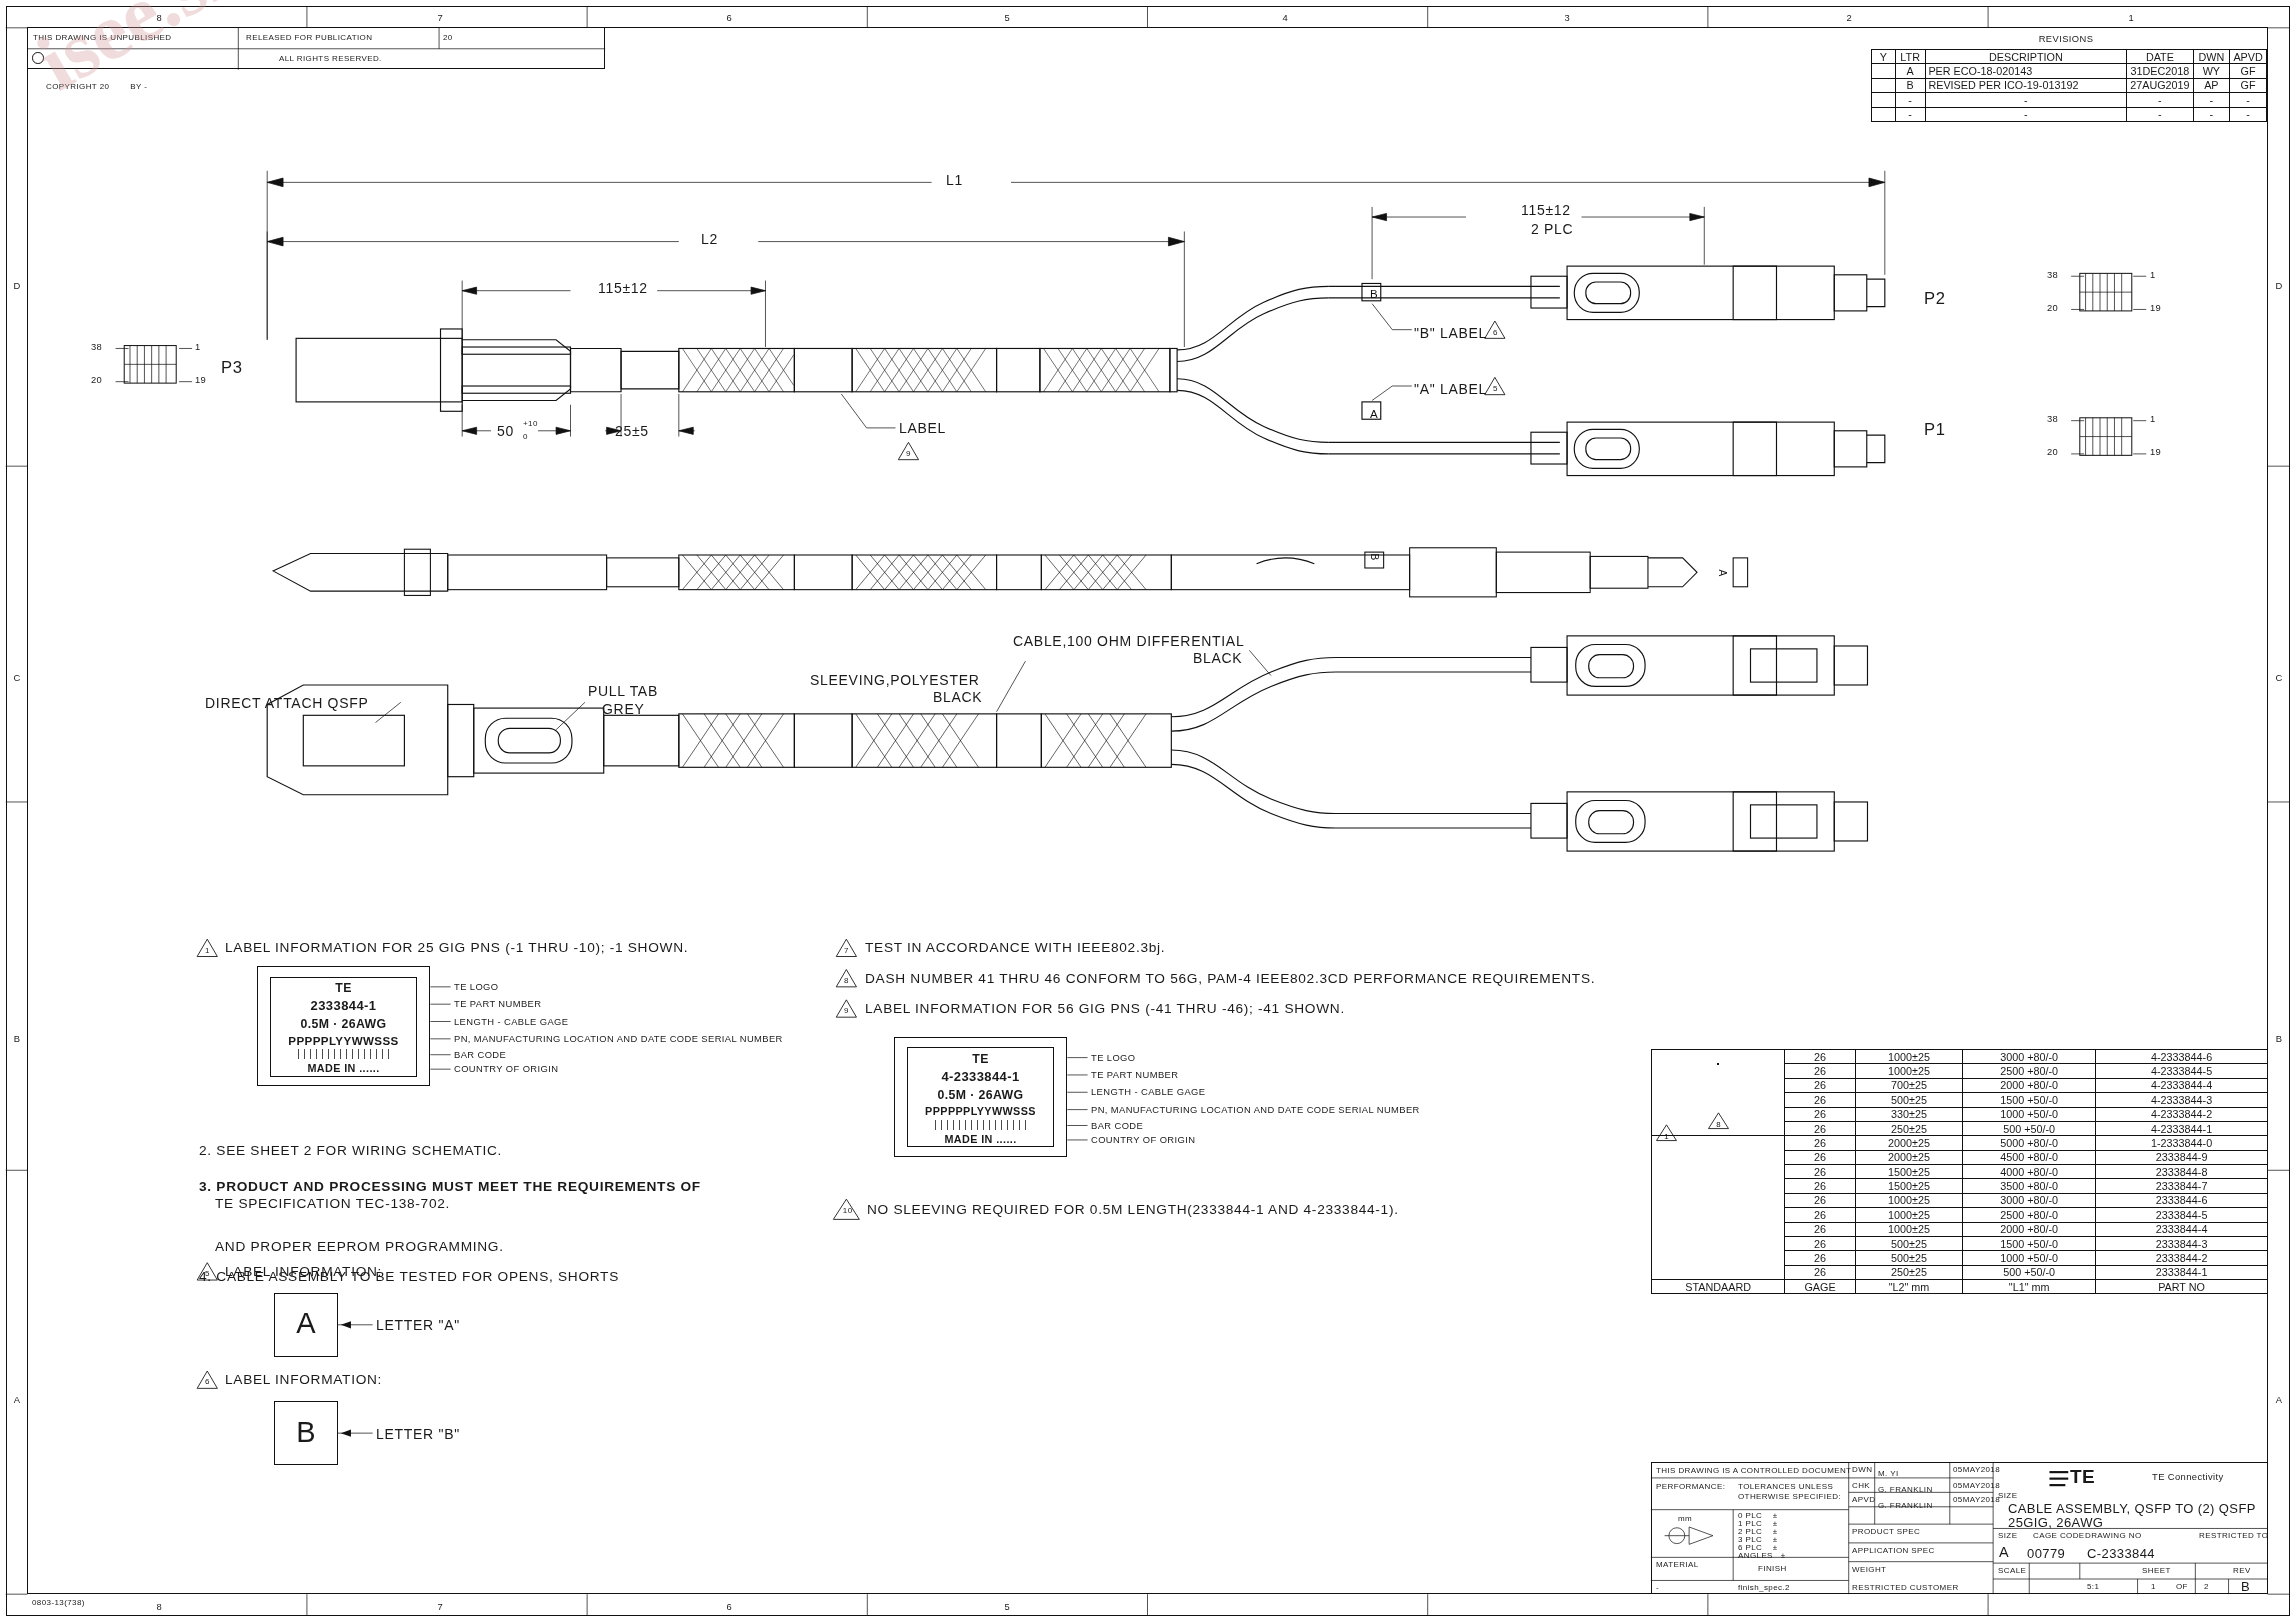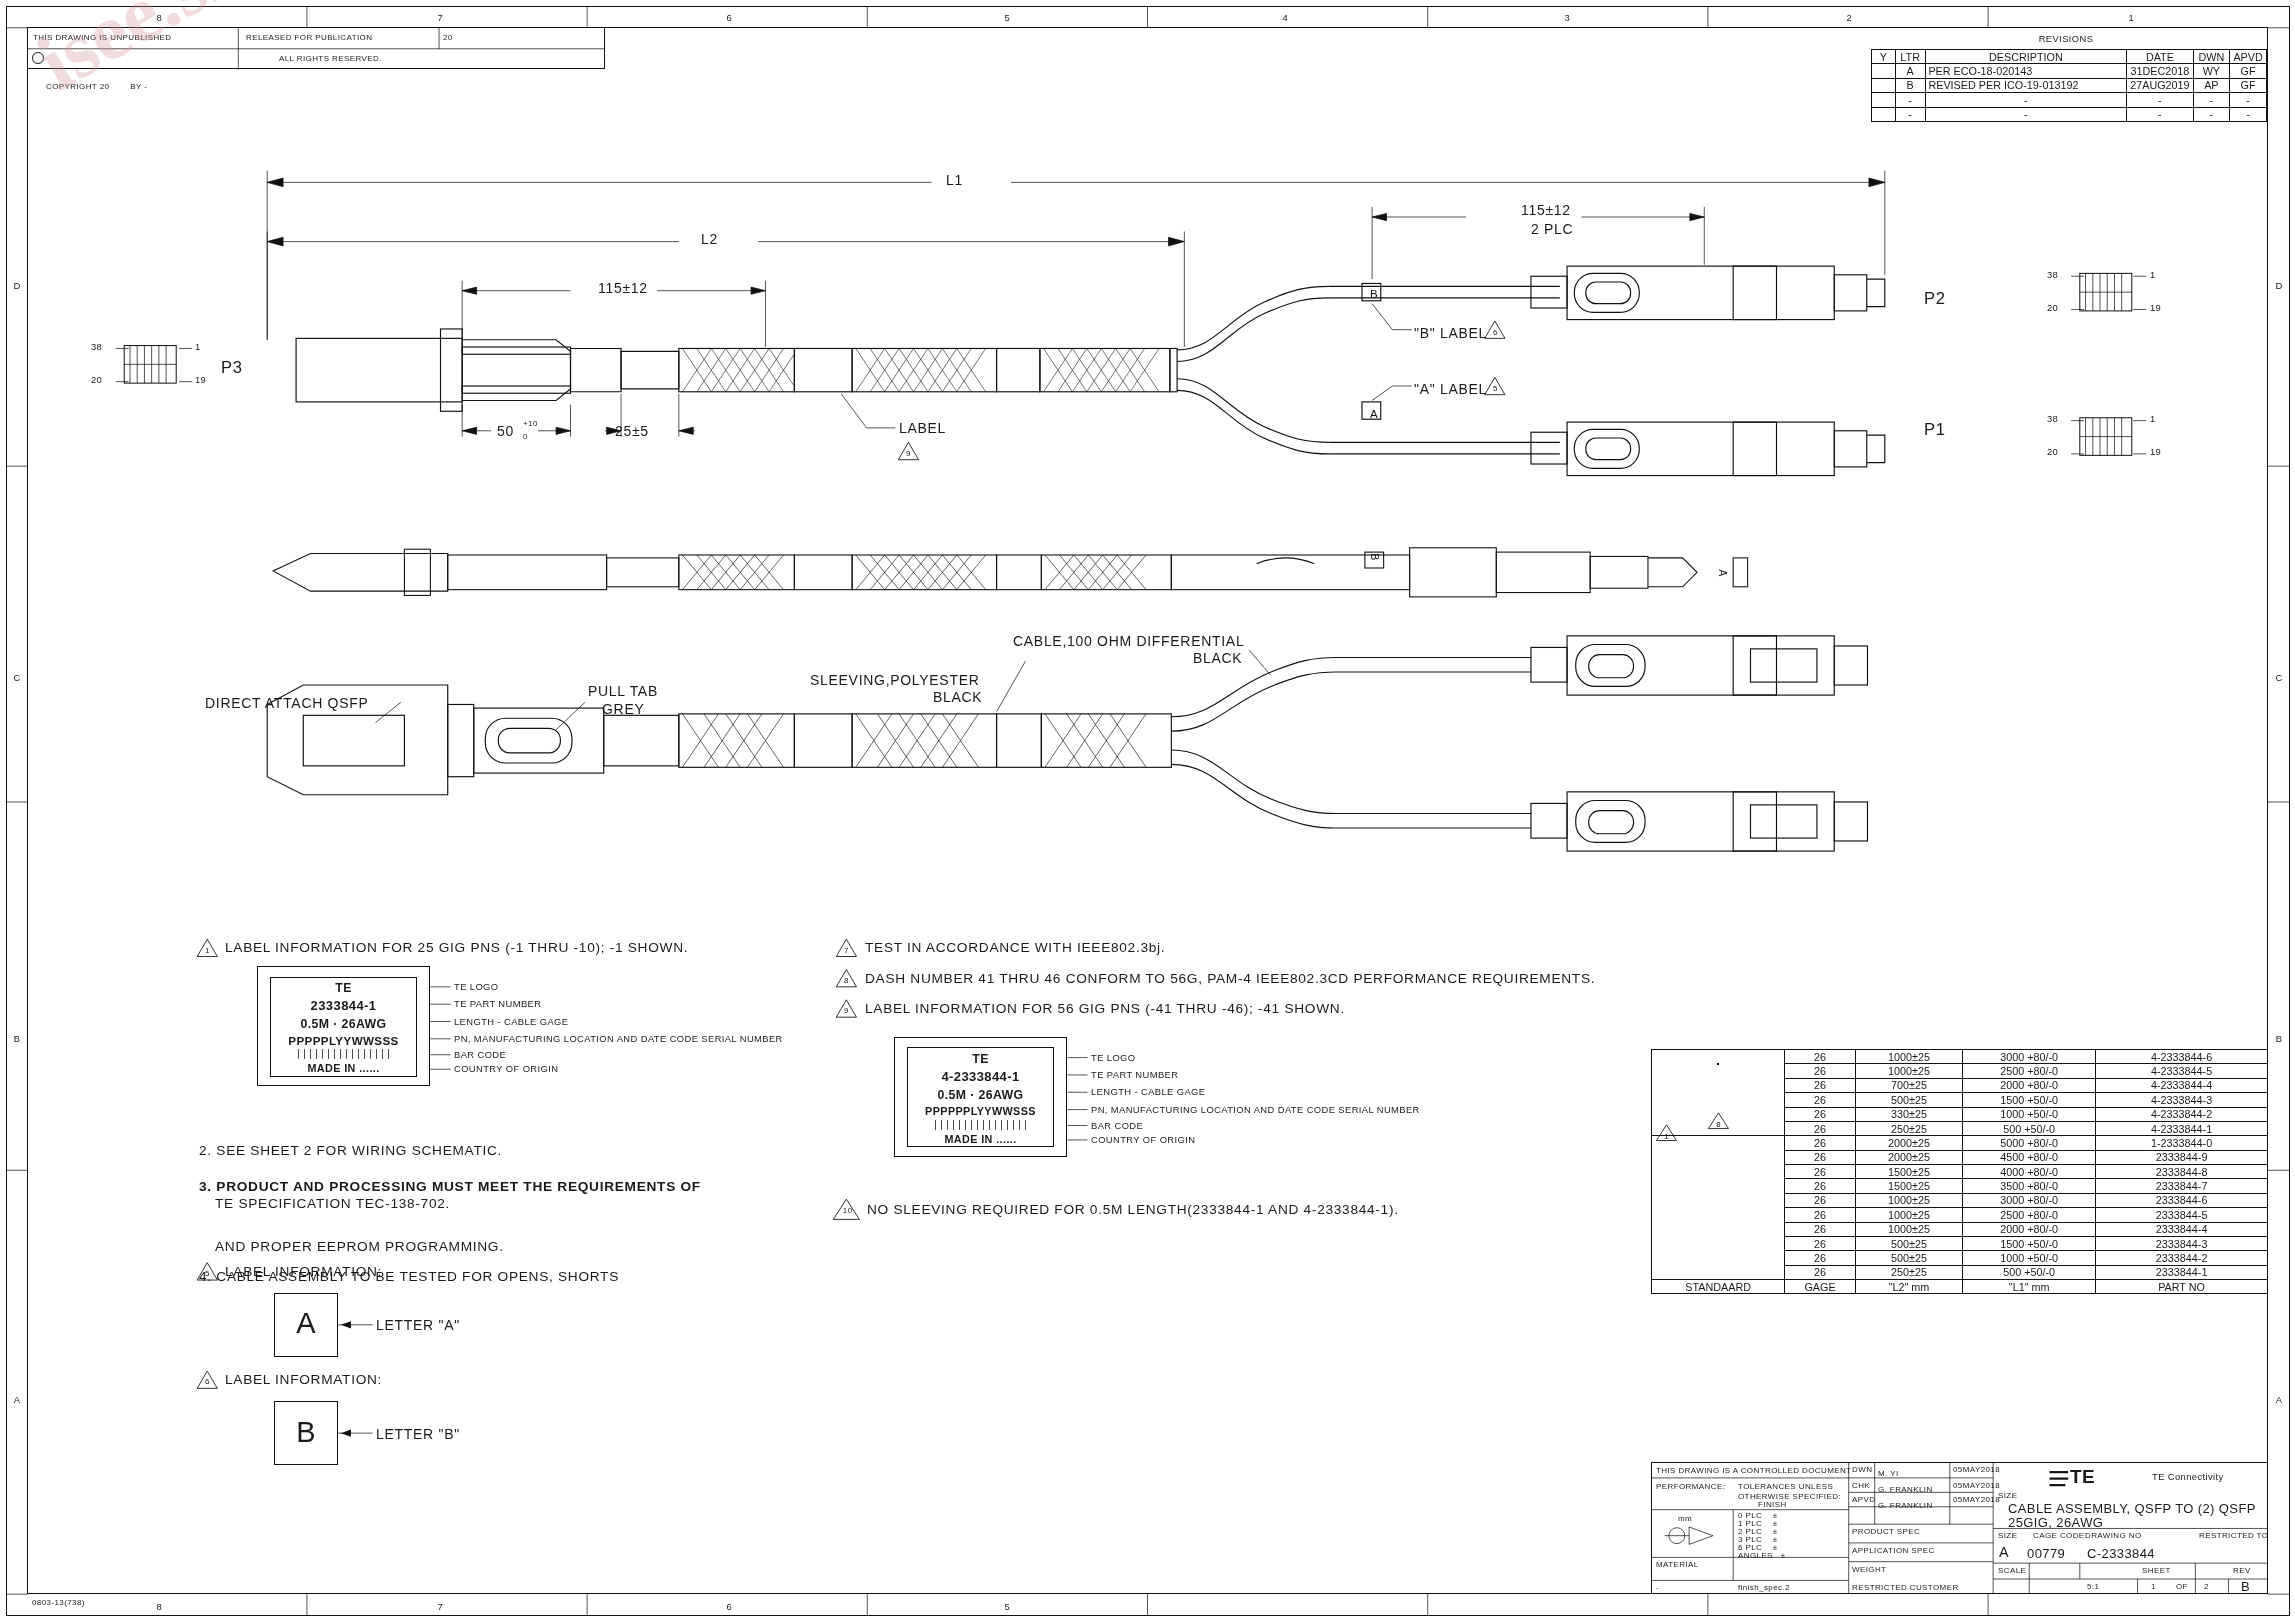--- a/index.html
+++ b/index.html
@@ -832,21 +832,21 @@
   <div class="txt xs" style="left:1738px;top:1551px;">ANGLES   ±</div>
   <svg width="2295" height="1622" viewBox="0 0 3178 2245">
     <g stroke="#111" stroke-width="1" fill="none">
       <circle cx="2322" cy="2126" r="11"></circle>
       <line x1="2305" y1="2126" x2="2339" y2="2126"></line>
       <path d="M2339 2114 L2372 2126 L2339 2138 Z"></path>
     </g>
   </svg>
   <div class="txt xs" style="left:1656px;top:1560px;">MATERIAL</div>
   <div class="txt xs" style="left:1656px;top:1583px;">-</div>
-  <div class="txt xs" style="left:1738px;top:1500px;padding-left:20px;">FINISH</div>
+  <div class="txt xs" style="left:1738px;top:1564px;padding-left:20px;">FINISH</div>
   <div class="txt xs" style="left:1738px;top:1583px;">finish_spec.2</div>
 
   <div class="txt xs" style="left:1852px;top:1465px;">DWN</div>
   <div class="txt xs" style="left:1878px;top:1469px;">M. YI</div>
   <div class="txt xs" style="left:1953px;top:1465px;">05MAY2018</div>
   <div class="txt xs" style="left:1852px;top:1481px;">CHK</div>
   <div class="txt xs" style="left:1878px;top:1485px;">G. FRANKLIN</div>
   <div class="txt xs" style="left:1953px;top:1481px;">05MAY2018</div>
   <div class="txt xs" style="left:1852px;top:1495px;">APVD</div>
   <div class="txt xs" style="left:1878px;top:1501px;">G. FRANKLIN</div>

